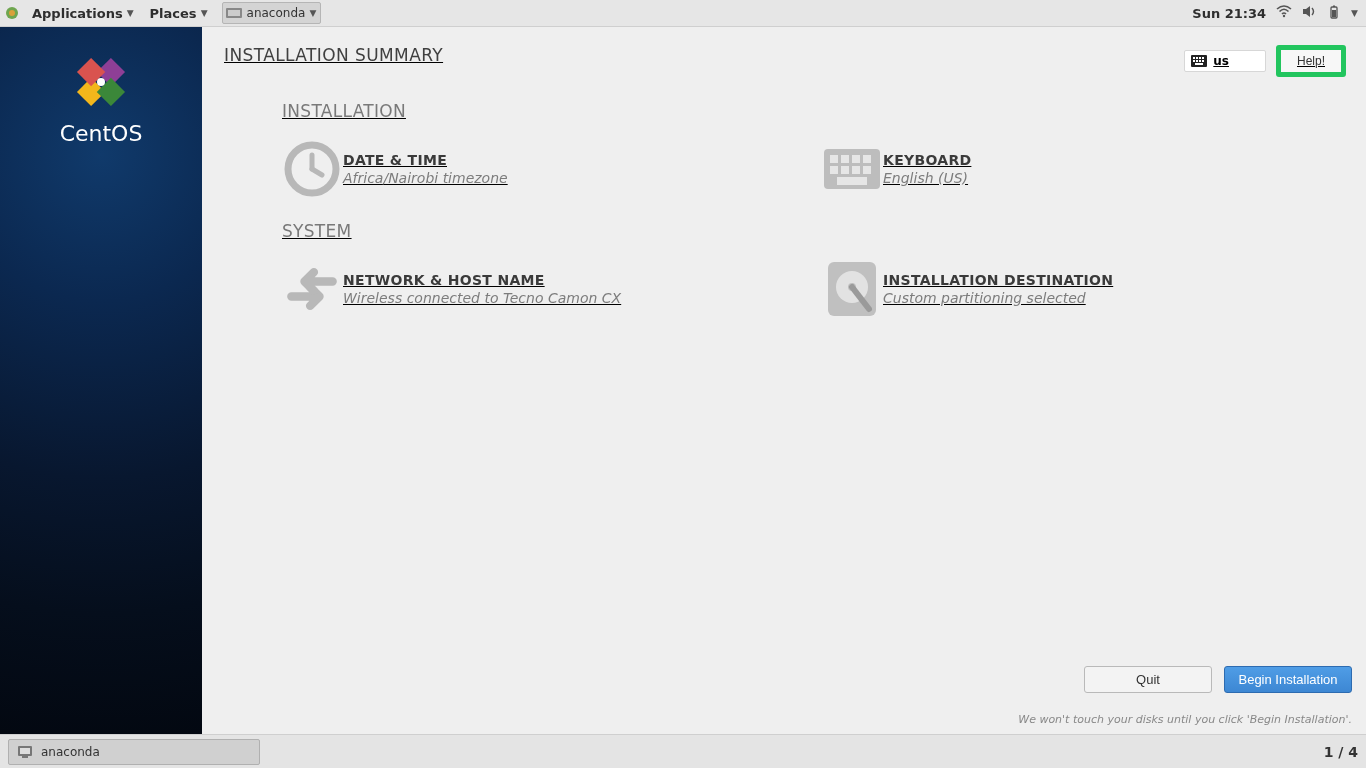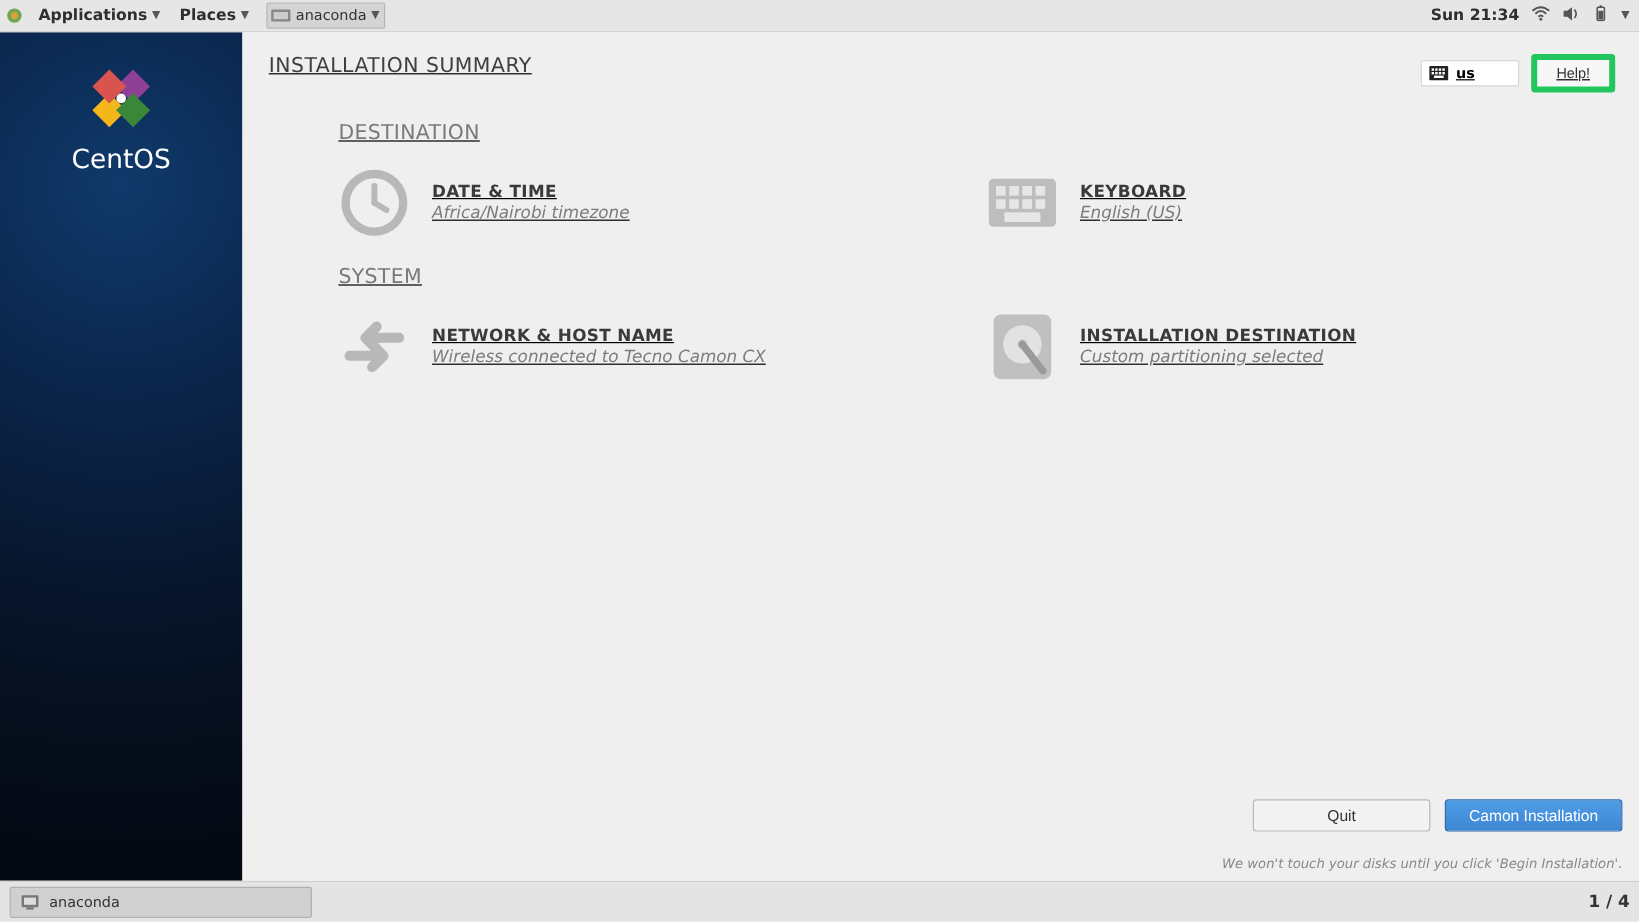--- a/index.html
+++ b/index.html
@@ -61,36 +61,36 @@
     background: #f7f7f7; border: 5px solid #22c55e; border-radius: 3px;
     padding: 4px 16px; font-size: 12px; cursor: pointer; color: #333;
   }
 
   
   .spokes { padding: 18px 60px 0 80px; }
   .cat-label { font-size: 17px; color: #797979; letter-spacing: 0.3px; margin-bottom: 14px; margin-top: 18px; }
   .cat-label:first-child { margin-top: 0; }
   .spoke-row { display: flex; gap: 60px; margin-bottom: 8px; }
   .spoke {
-    display: flex; gap: 18px; align-items: center; cursor: pointer;
+    display: flex; gap: 1px; align-items: center; cursor: pointer;
     width: 480px; padding: 4px 0;
   }
   .spoke-icon { width: 60px; height: 60px; flex-shrink: 0; display: flex; align-items: center; justify-content: center; }
   .spoke-text .spoke-title { font-size: 14px; font-weight: 700; color: #3a3a3a; letter-spacing: 0.3px; }
   .spoke-text .spoke-status { font-size: 14px; color: #7c7c7c; font-style: italic; margin-top: 2px; }
 
   
   .action-bar {
     position: absolute; bottom: 0; left: 0; right: 0;
     padding: 12px 14px 8px 14px; text-align: right;
   }
   .action-bar .buttons { display: flex; gap: 12px; justify-content: flex-end; }
   .btn {
     border-radius: 3px; border: 1px solid #b9b9b9; padding: 5px 0;
-    width: 148px; font-size: 13px; cursor: pointer;
+    width: 128px; font-size: 13px; cursor: pointer;
   }
   .btn-quit { background: #f3f3f3; color: #333; }
   .btn-primary {
     background: linear-gradient(#4f9de6, #3d87d3);
     border: 1px solid #2d6bb0; color: #fff;
   }
   .hint { font-size: 11px; font-style: italic; color: #888; margin-top: 20px; }
 
   
   .bottom-panel {
@@ -199,21 +199,21 @@
               </svg>
             <span>us</span>
           </div>
           <button class="help-btn">Help!</button>
         </div>
       </div>
     </div>
 
     <div class="spokes">
 
-      <div class="cat-label">DESTINATION</div>
+      <div class="cat-label">INSTALLATION</div>
       <div class="spoke-row">
         <div class="spoke">
           <div class="spoke-icon">
             <svg width="56" height="56" viewBox="0 0 56 56">
                 <circle cx="28" cy="28" r="24" fill="none" stroke="#b8b8b8" stroke-width="7"></circle>
                 <line x1="28" y1="28" x2="28" y2="14" stroke="#b8b8b8" stroke-width="5" stroke-linecap="round"></line>
                 <line x1="28" y1="28" x2="38" y2="34" stroke="#b8b8b8" stroke-width="5" stroke-linecap="round"></line>
               </svg>
           </div>
           <div class="spoke-text">
@@ -273,21 +273,21 @@
             <div class="spoke-status">Custom partitioning selected</div>
           </div>
         </div>
       </div>
 
     </div>
 
     <div class="action-bar">
       <div class="buttons">
         <button class="btn btn-quit">Quit</button>
-        <button class="btn btn-primary">Camon Installation</button>
+        <button class="btn btn-primary">Begin Installation</button>
       </div>
       <div class="hint">We won't touch your disks until you click 'Begin Installation'.</div>
     </div>
 
   </div>
 </div>
 
 <div class="bottom-panel">
   <div class="task-btn">
     <svg width="16" height="14" viewBox="0 0 16 14">

